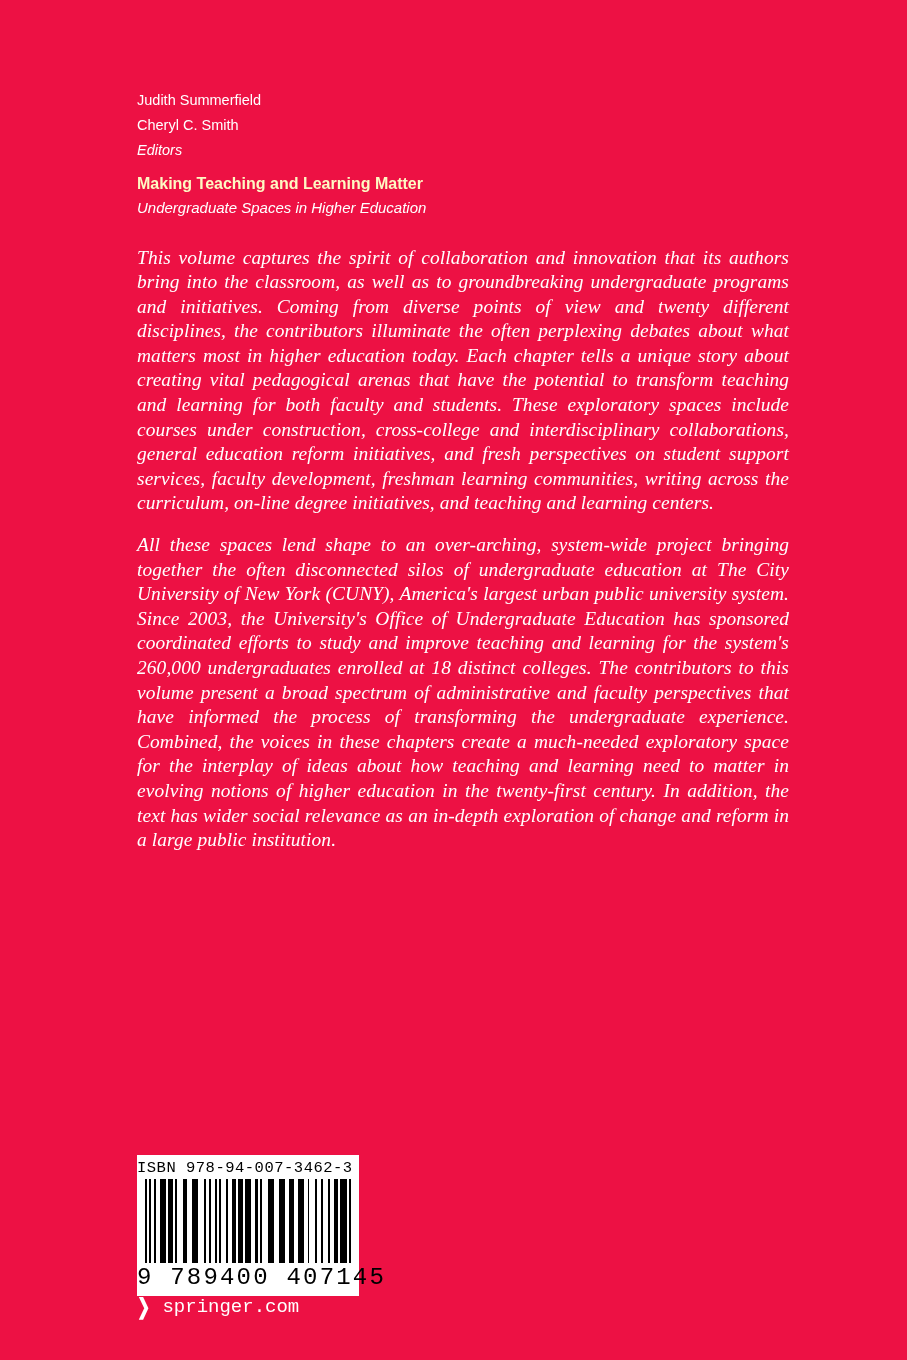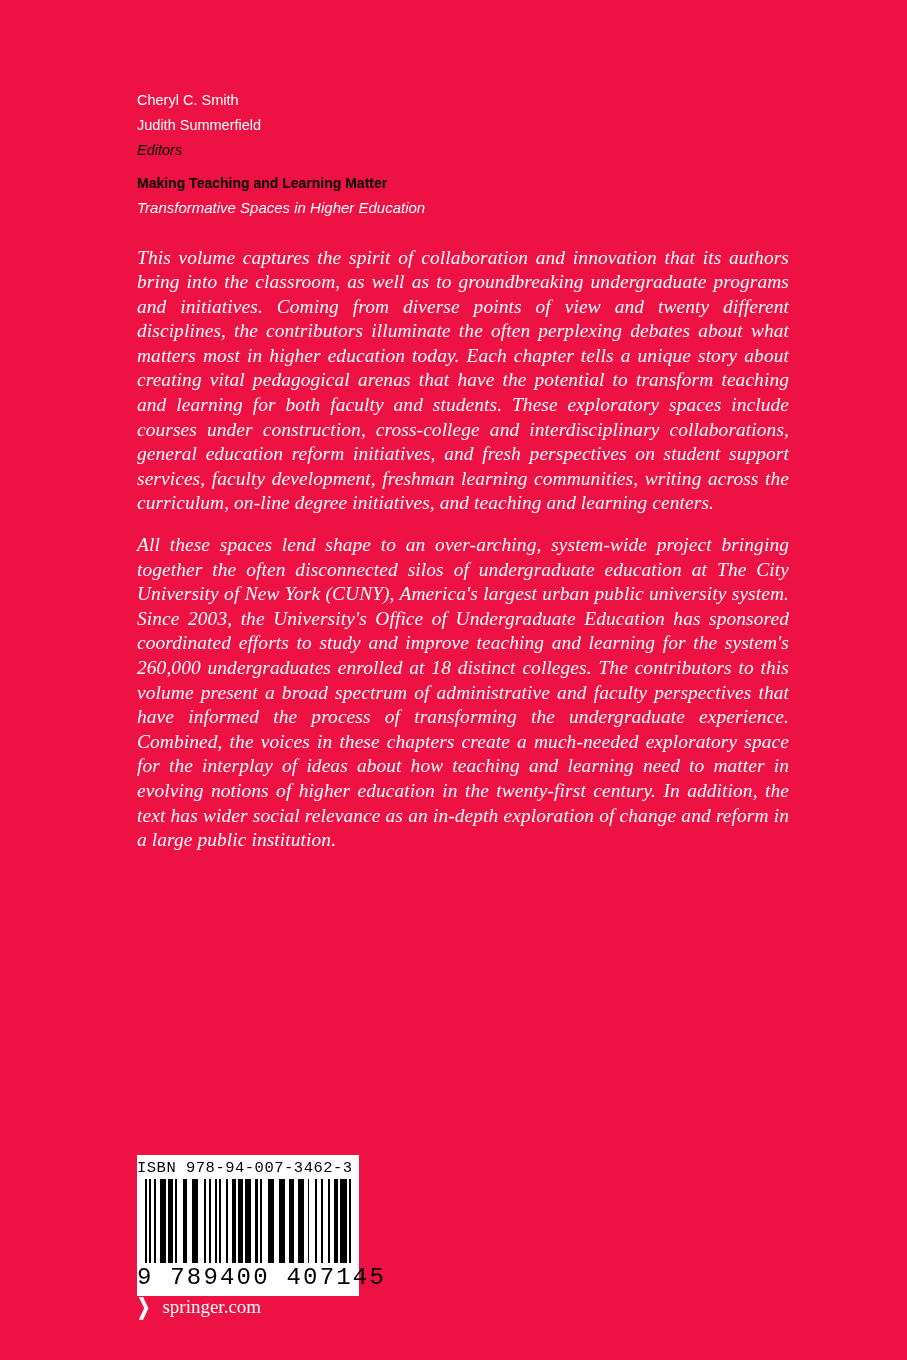--- a/index.html
+++ b/index.html
@@ -30,30 +30,30 @@
   .authors {
     color: #ffffff;
     font-size: 14.5px;
     line-height: 24.5px;
     font-family: "Liberation Sans", sans-serif;
   }
   .author-line {
     display: block;
   }
   .editors-label {
-    color: #000000;
+    color: #ffffff;
     font-size: 14.5px;
     font-style: italic;
     line-height: 24.5px;
     display: block;
     margin-top: 1px;
   }
   .book-title {
-    color: #000000;
-    font-size: 14px;
+    color: #fef9c3;
+    font-size: 16px;
     font-weight: bold;
     line-height: 25px;
     display: block;
     margin-top: 8px;
   }
   .book-subtitle {
     color: #ffffff;
     font-size: 15px;
     font-style: italic;
     line-height: 24px;
@@ -129,39 +129,39 @@
     font-size: 22px;
     font-weight: bold;
     line-height: 22px;
     transform: scaleX(0.72);
     transform-origin: left center;
   }
   .springer-word {
     color: #ffffff;
     font-size: 19px;
     line-height: 22px;
-    font-family: Liberation Serif, serif;
+    font-family: Liberation Mono, monospace;
   }
 </style>
 </head>
 <body>
 
 <div class="page">
 
   <div class="content">
 
     <div class="authors">
+      <span class="author-line">Judith Summerfield</span>
       <span class="author-line">Cheryl C. Smith</span>
-      <span class="author-line">Judith Summerfield</span>
     </div>
 
     <span class="editors-label">Editors</span>
 
     <span class="book-title">Making Teaching and Learning Matter</span>
-    <span class="book-subtitle">Transformative Spaces in Higher Education</span>
+    <span class="book-subtitle">Undergraduate Spaces in Higher Education</span>
 
     <div class="blurb">
       <p>This volume captures the spirit of collaboration and innovation that its authors bring into the classroom, as well as to groundbreaking undergraduate programs and initiatives. Coming from diverse points of view and twenty different disciplines, the contributors illuminate the often perplexing debates about what matters most in higher education today. Each chapter tells a unique story about creating vital pedagogical arenas that have the potential to transform teaching and learning for both faculty and students. These exploratory spaces include courses under construction, cross-college and interdisciplinary collaborations, general education reform initiatives, and fresh perspectives on student support services, faculty development, freshman learning communities, writing across the curriculum, on-line degree initiatives, and teaching and learning centers.</p>
       <p>All these spaces lend shape to an over-arching, system-wide project bringing together the often disconnected silos of undergraduate education at The City University of New York (CUNY), America's largest urban public university system. Since 2003, the University's Office of Undergraduate Education has sponsored coordinated efforts to study and improve teaching and learning for the system's 260,000 undergraduates enrolled at 18 distinct colleges. The contributors to this volume present a broad spectrum of administrative and faculty perspectives that have informed the process of transforming the undergraduate experience. Combined, the voices in these chapters create a much-needed exploratory space for the interplay of ideas about how teaching and learning need to matter in evolving notions of higher education in the twenty-first century. In addition, the text has wider social relevance as an in-depth exploration of change and reform in a large public institution.</p>
     </div>
 
   </div>
 
   <div class="barcode-block">
     <div class="isbn-text">ISBN 978-94-007-3462-3</div>

